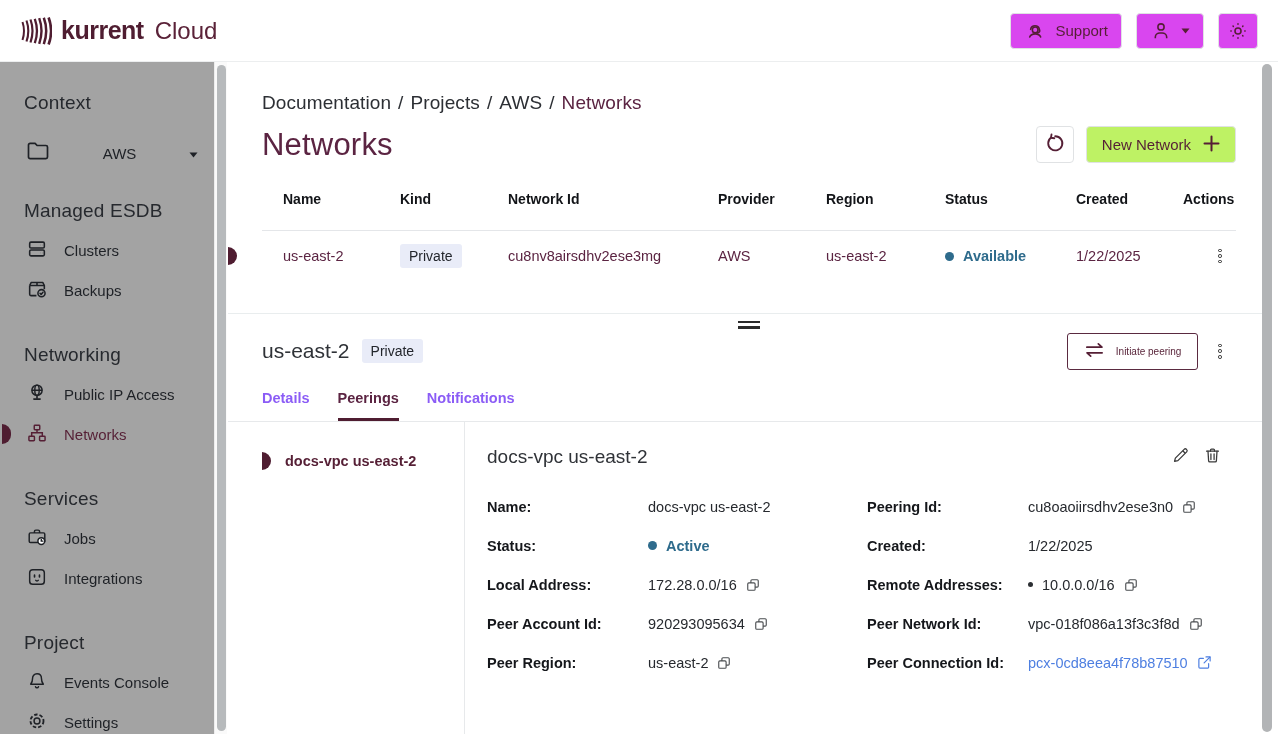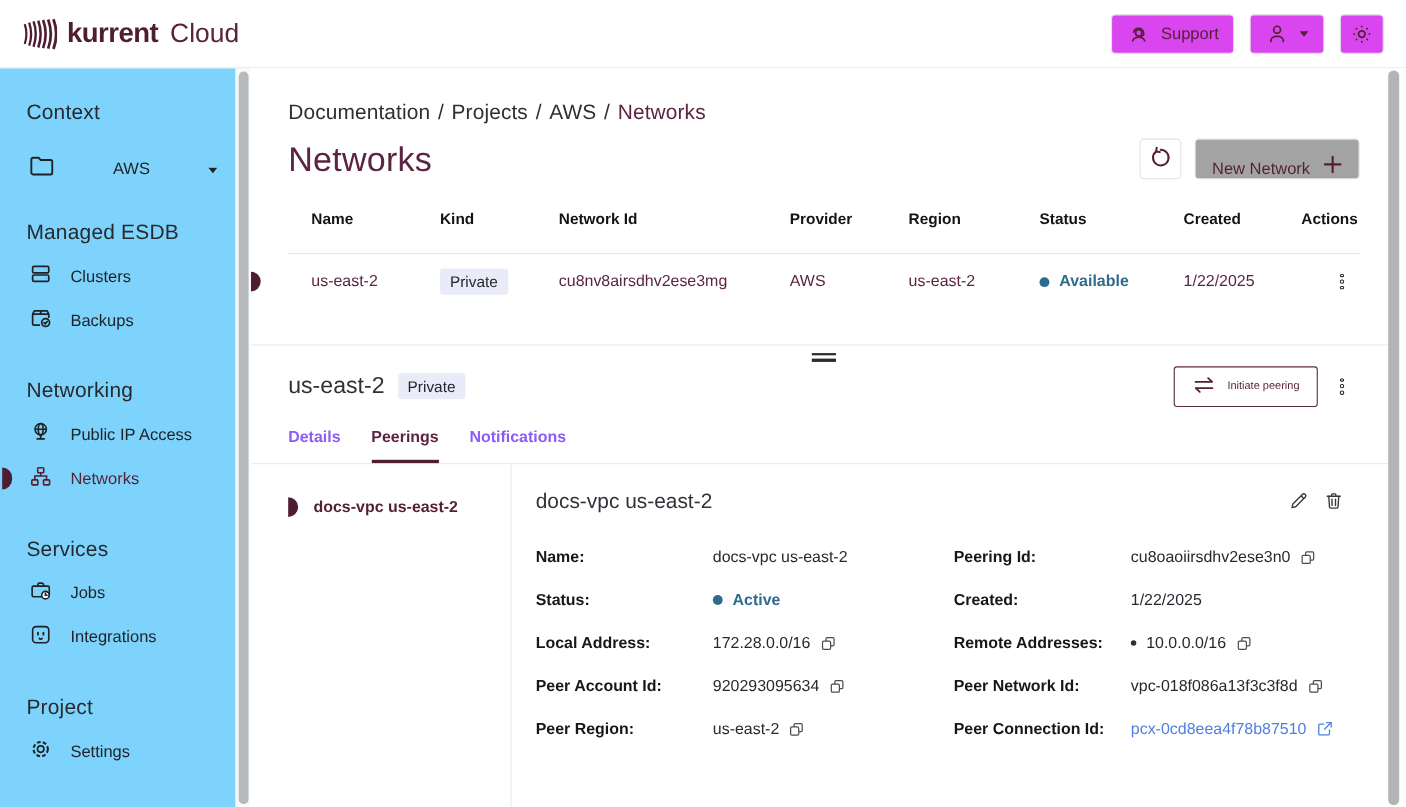--- a/index.html
+++ b/index.html
@@ -15,21 +15,21 @@
   .logo svg { display:block; }
   .logo .brand { font-size:25px; font-weight:700; color:#4f1d31; letter-spacing:-0.5px; }
   .logo .cloud { font-size:24px; font-weight:400; color:#5a2238; margin-left:2px; }
   .topbar-right { display:flex; align-items:center; gap:14px; }
   .tb-btn { display:flex; align-items:center; gap:9px; height:36px; padding:0 13px;
     background:#d946ef; border:1px solid #e0e2e4; border-radius:4px; color:#551f35;
     font-size:15px; font-weight:500; cursor:pointer; font-family:inherit; }
   .tb-btn svg { display:block; }
 
   
-  .sidebar { position:absolute; top:62px; left:0; bottom:0; width:216px; background:#7dd3fc;
+  .sidebar { position:absolute; top:62px; left:0; bottom:0; width:216px; background:#a3a3a3;
     padding:30px 10px 0 24px; }
   .side-heading { font-size:19px; font-weight:400; color:#26292e; letter-spacing:0.2px; }
   .context-row { display:flex; align-items:center; margin:26px 0 0 2px; padding-right:8px; cursor:pointer; }
   .context-row .ctx-label { flex:1; text-align:center; font-size:15px; font-weight:500; color:#1e2126; }
   .side-section { margin-top:34px; }
   .side-items { margin-top:8px; }
   .side-item { position:relative; display:flex; align-items:center; gap:16px; height:40px;
     margin-left:2px; font-size:15px; font-weight:500; color:#1e2126; cursor:pointer; }
   .side-item svg { flex:0 0 auto; color:#1e2126; }
   .side-item.active { color:#551f35; }
@@ -52,22 +52,22 @@
     padding:0 26px 0 34px; overflow:hidden; }
   .breadcrumb { margin-top:30px; font-size:19px; color:#2c2f34; letter-spacing:0.1px; }
   .breadcrumb .sep { margin:0 7px; color:#2c2f34; }
   .breadcrumb .crumb { cursor:pointer; }
   .breadcrumb .current { color:#5b2442; }
   .title-row { display:flex; align-items:center; justify-content:space-between; margin-top:12px; }
   .page-title { font-size:31px; font-weight:400; color:#5b2442; letter-spacing:0.2px; }
   .title-actions { display:flex; align-items:center; gap:12px; }
   .icon-btn { width:38px; height:37px; display:flex; align-items:center; justify-content:center;
     background:#fff; border:1px solid #e0e2e4; border-radius:4px; color:#551f35; cursor:pointer; }
-  .new-network-btn { display:flex; align-items:flex-end; gap:12px; height:37px; padding:0 15px;
-    background:#a3a3a3; border:1px solid #e0e2e4; border-radius:4px; color:#551f35;
+  .new-network-btn { display:flex; align-items:center; gap:12px; height:37px; padding:0 15px;
+    background:#bef264; border:1px solid #e0e2e4; border-radius:4px; color:#551f35;
     font-size:15px; font-weight:500; cursor:pointer; font-family:inherit; }
 
   
   .net-table { margin-top:28px; }
   .tr { display:grid; grid-template-columns:21px 117px 108px 210px 108px 119px 131px 107px 1fr;
     align-items:center; }
   .thead { height:40px; border-bottom:1px solid #e4e6e9; }
   .thead .th { font-size:14px; font-weight:700; color:#121418; align-self:start; }
   .th-actions { text-align:right; padding-right:2px; }
   .tbody-row { height:50px; font-size:14.5px; color:#5b2442; cursor:pointer; }
@@ -279,20 +279,29 @@
           <span>Integrations</span>
         </div>
       </div>
     </div>
 
     <div class="side-section">
       <div class="side-heading">Project</div>
       <div class="side-items">
         <div class="side-item">
           <span>
+            <svg width="22" height="22" viewBox="0 0 24 24" fill="none" stroke="currentColor" stroke-width="1.6" stroke-linejoin="round">
+              <path d="M12 4.2 c-3.2 0 -4.9 2.4 -4.9 5.3 c0 3.5 -1.4 5 -2 6 h13.8 c-0.6 -1 -2 -2.5 -2 -6 c0 -2.9 -1.7 -5.3 -4.9 -5.3 Z"></path>
+              <path d="M10.4 18.3 a1.7 1.7 0 0 0 3.2 0" stroke-linecap="round"></path>
+            </svg>
+          </span>
+          <span>Events Console</span>
+        </div>
+        <div class="side-item">
+          <span>
             <svg width="22" height="22" viewBox="0 0 24 24" fill="none" stroke="currentColor" stroke-width="1.6">
               <circle cx="12" cy="12" r="3.2"></circle>
               <circle cx="12" cy="12" r="7.1" stroke-dasharray="3.7 2.2" stroke-width="2"></circle>
             </svg>
           </span>
           <span>Settings</span>
         </div>
       </div>
     </div>
   </aside>

